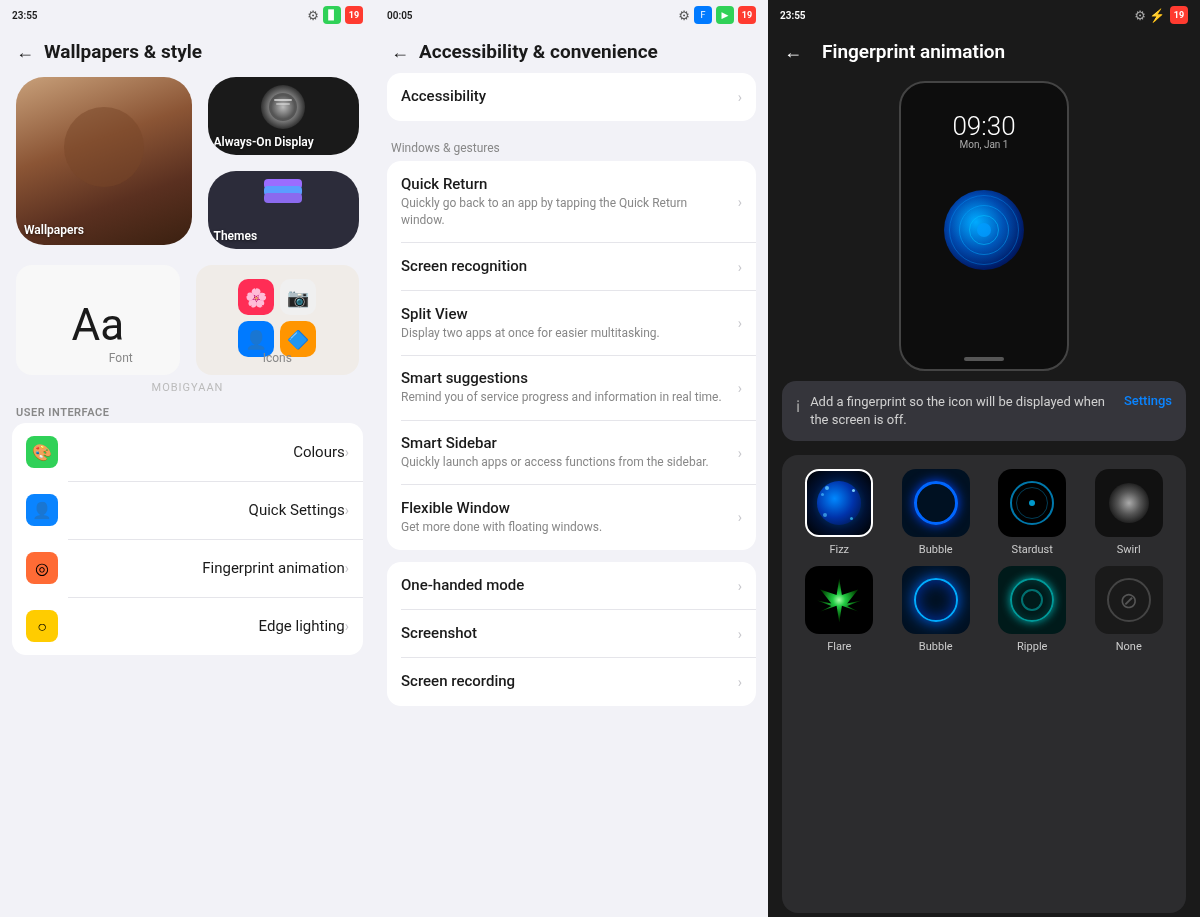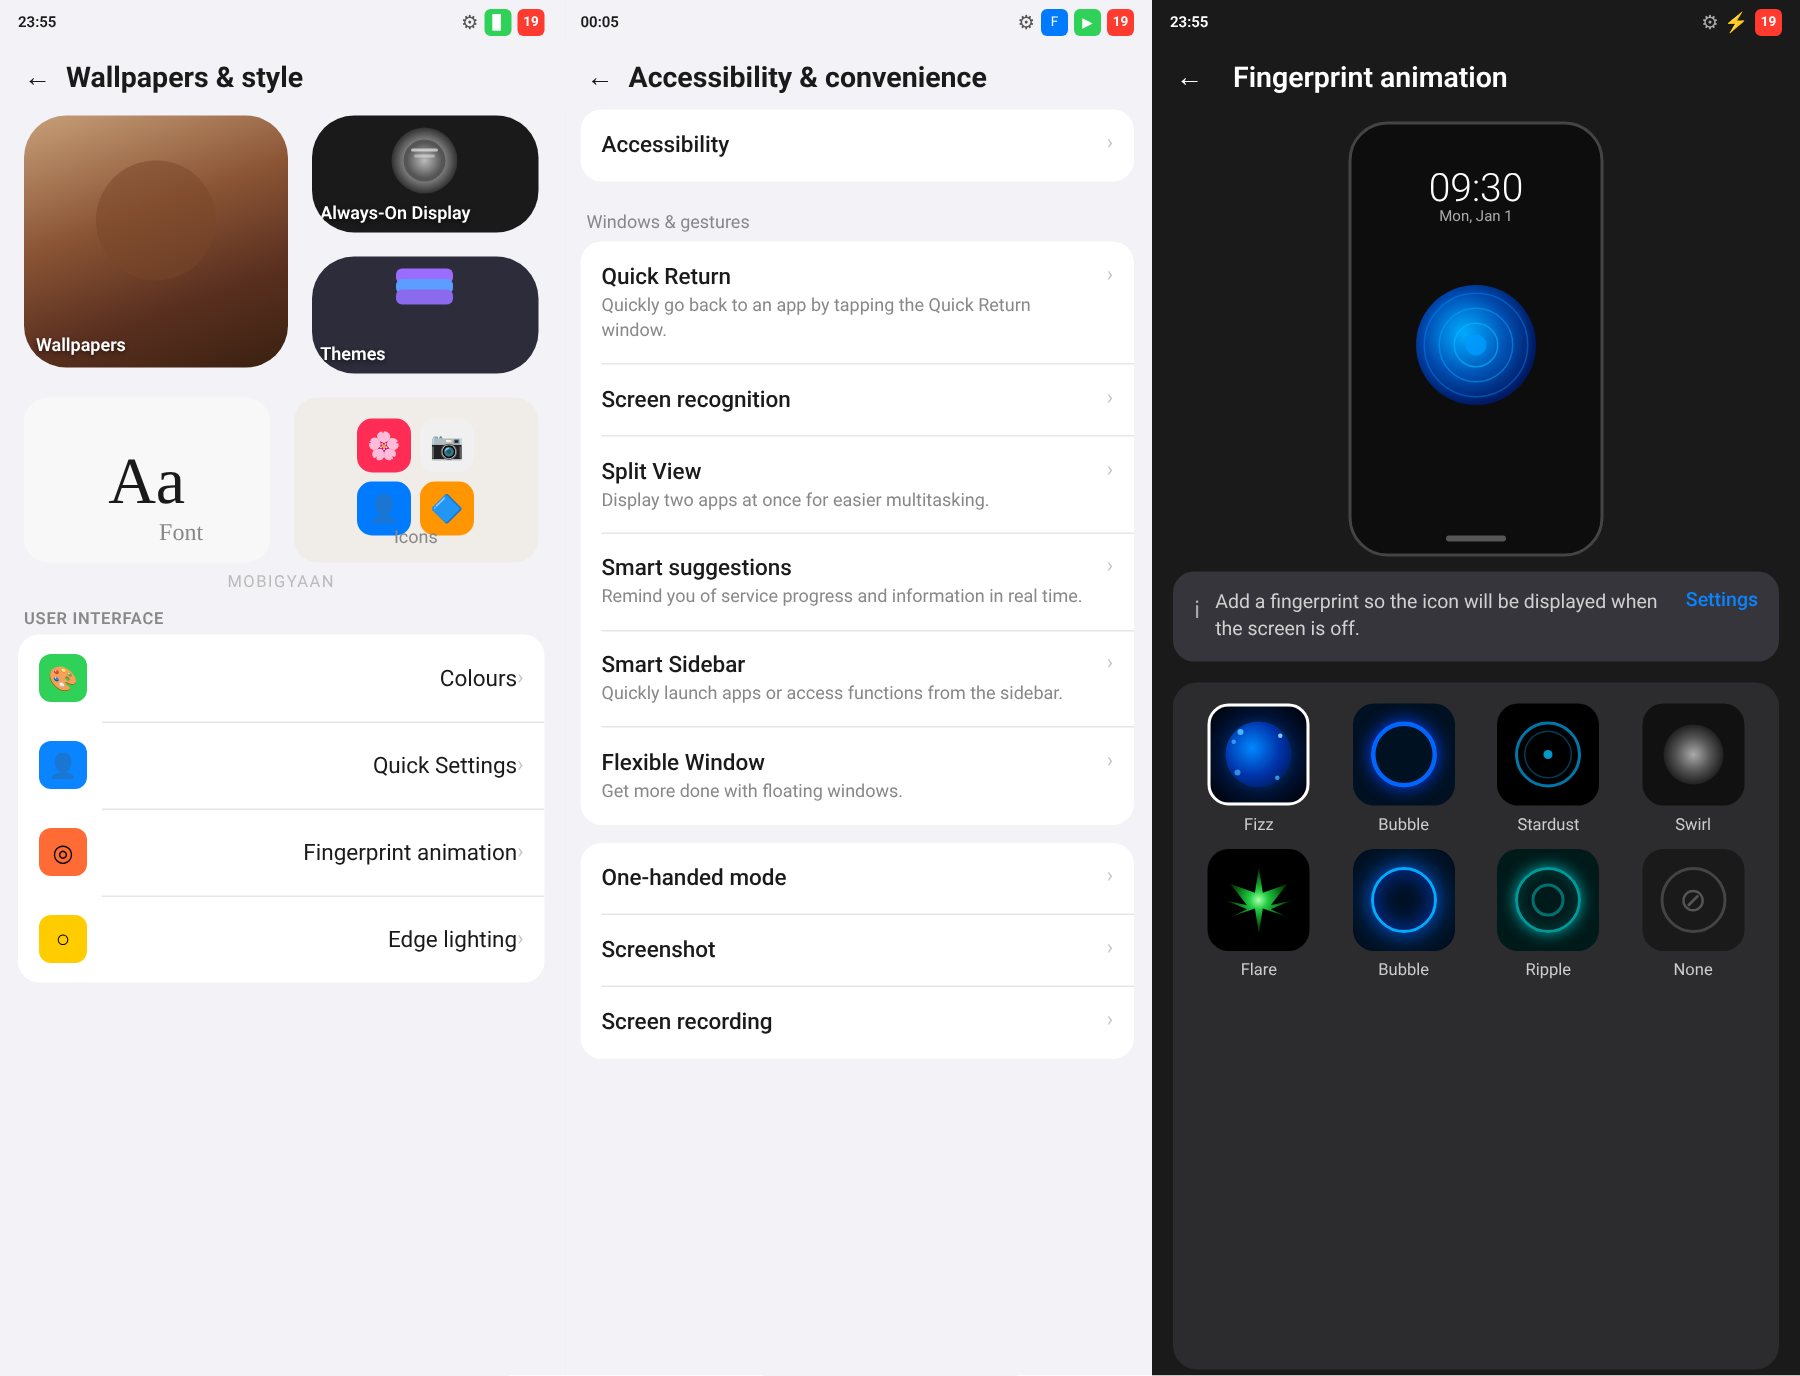--- a/index.html
+++ b/index.html
@@ -89,21 +89,20 @@
     .grid-item-font {
       height: 110px;
       background: #f8f8f8;
       border-radius: 16px;
       margin: 4px;
       display: flex;
       flex-direction: column;
       align-items: center;
       justify-content: flex-end;
       padding-bottom: 10px;
-      font-family: Liberation Serif, serif;
     }
     .font-aa {
       font-size: 44px;
       font-weight: 400;
       color: #1a1a1a;
       line-height: 1;
     }
     .grid-item-icons {
       height: 110px;
       background: #f0ece8;
@@ -213,21 +212,21 @@
       color: #888;
       padding: 14px 16px 6px;
     }
     .p2-list-card {
       background: #fff;
       border-radius: 14px;
       margin: 0 12px 6px;
     }
     .p2-list-item {
       display: flex;
-      align-items: flex-start;
+      align-items: center;
       padding: 14px 14px;
       cursor: pointer;
       position: relative;
     }
     .p2-list-item:not(:last-child)::after {
       content: '';
       position: absolute;
       bottom: 0; left: 14px; right: 0;
       height: 0.5px;
       background: #e5e5ea;
@@ -480,21 +479,21 @@
           <div style="width:38px; height:10px; background:#8b6aee; border-radius:4px;"></div>
         </div>
         <span class="grid-item-label">Themes</span>
       </div>
     </div>
   </div>
 
   <div style="display:flex; padding: 8px 12px 0; gap:8px;">
     <div class="grid-item-font" style="flex:1;">
       <span class="font-aa">Aa</span>
-      <span style="font-size:16px; color:#888; margin-top:4px;padding-left:46px;">Font</span>
+      <span style="font-size:12px; color:#888; margin-top:4px;padding-left:46px;">Font</span>
     </div>
     <div class="grid-item-icons" style="flex:1;">
       <div class="icons-grid">
         <div class="icon-app" style="background:#ff2d55;">🌸</div>
         <div class="icon-app" style="background:#f0f0f0;">📷</div>
         <div class="icon-app" style="background:#007aff;">👤</div>
         <div class="icon-app" style="background:#ff9500;">🔷</div>
       </div>
       <span style="font-size:12px; color:#888; margin-top:4px; position:relative; z-index:3; margin-top:70px;">Icons</span>
     </div>

